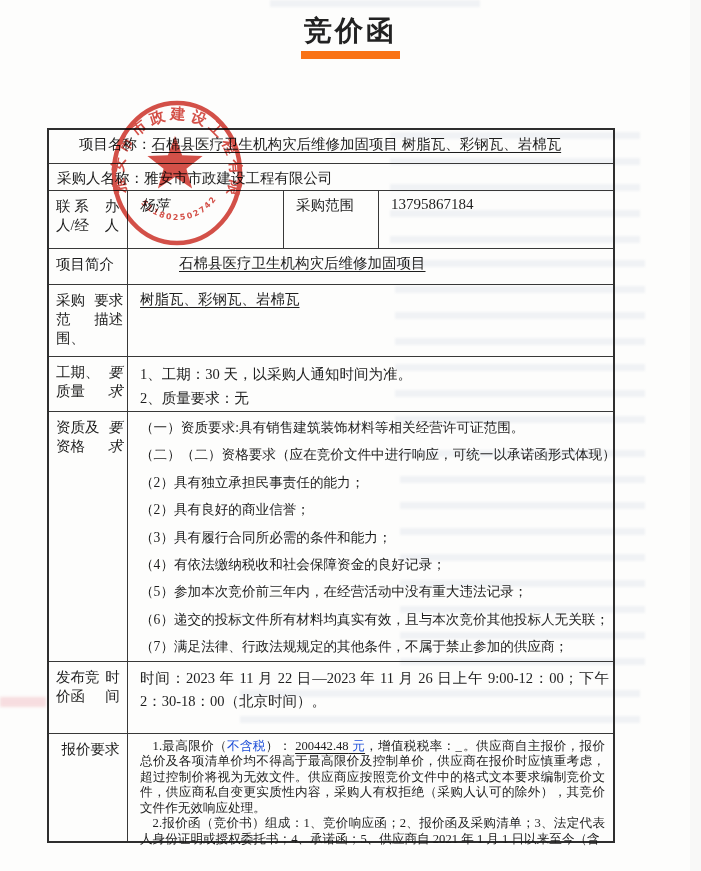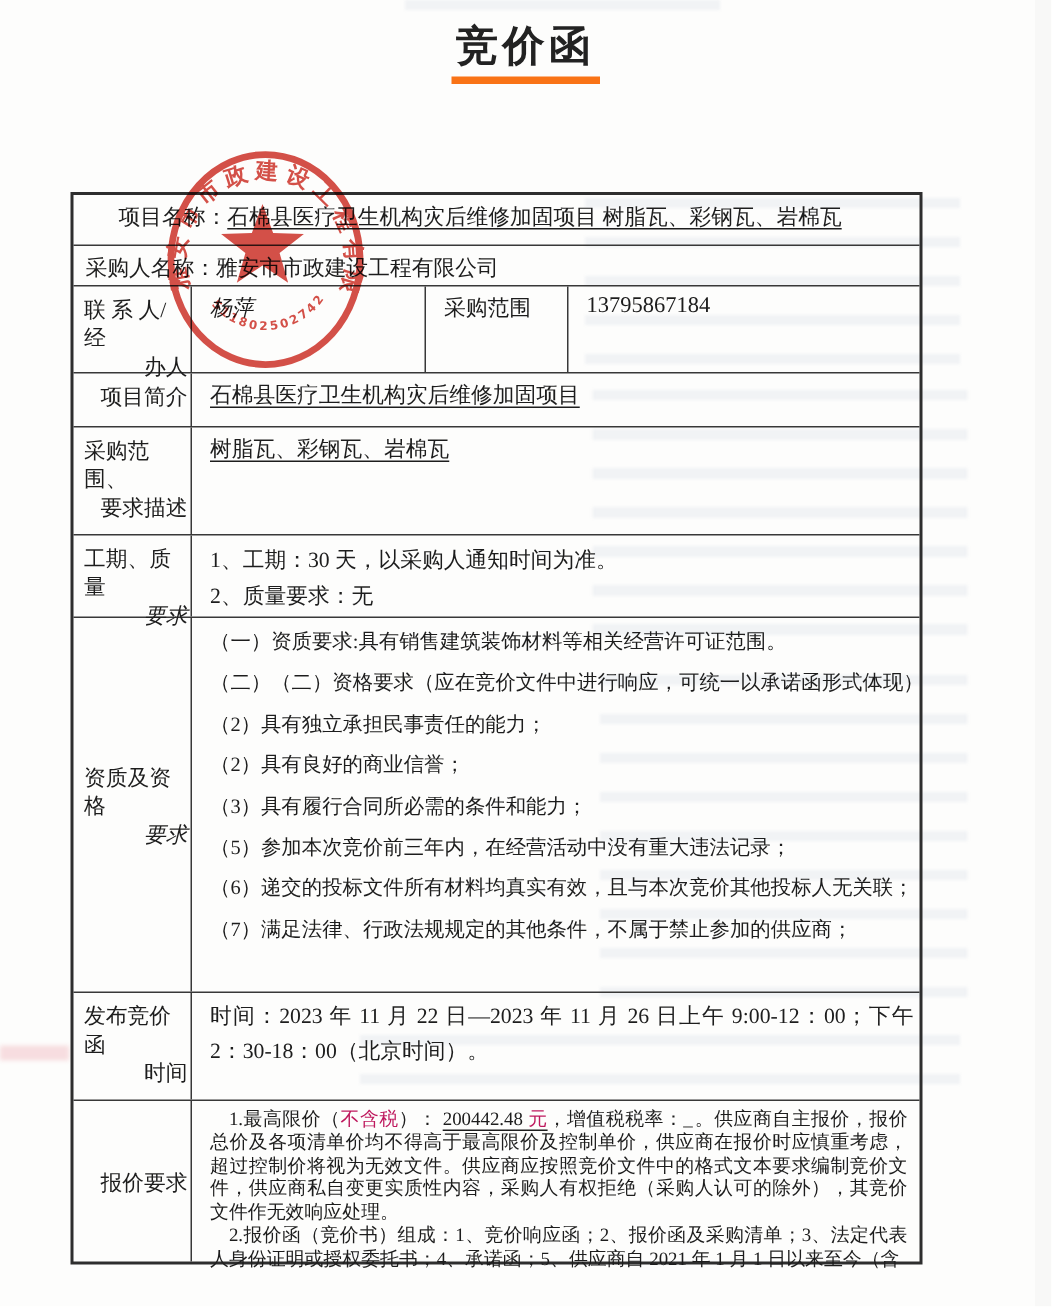--- a/index.html
+++ b/index.html
@@ -6,58 +6,58 @@
   .page {
     position:relative; width:701px; height:871px; overflow:hidden;
     background:#fdfdfc;
     font-family:"Liberation Serif","DejaVu Serif",serif;
     color:#1d1d1d;
   }
   
   .title-wrap { position:absolute; top:12px; left:0; width:701px; text-align:center; }
   .title-text {
     display:inline-block; font-size:28px; font-weight:bold; letter-spacing:3px;
-    border-bottom:5px solid #f97316; padding:0 3px 1px 3px; color:#222;
+    border-bottom:8px solid #f97316; padding:0 3px 1px 3px; color:#222;
   }
   
   .intro {
     position:absolute; left:49px; top:55px; width:603px;
     font-size:15px; line-height:24.6px; text-align:justify; letter-spacing:0.2px;
   }
   .ul { text-decoration:underline; text-underline-offset:3px; text-decoration-thickness:1px; }
   
   .tbl {
     position:absolute; left:47px; top:128px; width:568px;
     border:2px solid #2e2e2e; box-sizing:border-box; background:transparent;
   }
   .row { display:flex; box-sizing:border-box; border-top:1.5px solid #383838; font-size:14.5px; }
   .row.first { border-top:none;padding-left:30px; }
   .inline-row { display:block; padding:5px 6px 3px 8px; white-space:nowrap; overflow:hidden; }
   .lbl {
     flex:0 0 79px; width:79px; box-sizing:border-box;
     border-right:1.5px solid #383838; padding:6px 2px 4px 7px;
-    display:flex; flex-direction:column;align-items:flex-end;
+    display:flex; flex-direction:row;
   }
   .lbl.center { justify-content:center; }
   .lbl.spread2 .l2 { }
   .lbl .l2.indent { text-align:center;font-style:italic; }
   .cell { box-sizing:border-box; padding:5px 8px 3px 12px; flex:1 1 auto; }
   .c-border { border-right:1.5px solid #383838; }
   .contact-name { flex:0 0 156px; width:156px;font-style:italic; }
   .contact-method { flex:0 0 95px; width:95px; }
   .contact-phone { flex:1 1 auto; font-size:15px; }
   .r1 { height:33px; } .r2 { height:27px; } .r3 { height:58px; }
-  .r4 { height:36px; } .r5 { height:72px; } .r6 { height:55px; }
+  .r4 { height:36px;gap:39px; } .r5 { height:72px; } .r6 { height:55px; }
   .r7 { height:250px; } .r8 { height:72px; } .r9 { height:108px; }
   .qual-items { padding:2px 4px 0 12px; }
   .qual-items div { line-height:27.4px; font-size:13.6px; white-space:nowrap; }
   .dur-line { line-height:24px; }
   .pub-val { line-height:23px; text-align:justify; padding-right:4px; }
   .quote-cell p { margin:0; text-indent:1em; font-size:12.6px; line-height:15.45px; text-align:justify; }
-  .muted { color:#be185d;margin-top:40px; }
+  .muted { color:#1d4ed8;margin-top:40px; }
   .blank-line { letter-spacing:1px; }
   
   .seal {
     position:absolute; left:109px; top:99px; width:138px; height:152px;
     mix-blend-mode:multiply; opacity:0.88; pointer-events:none;
   }
   
   .ghost {
     position:absolute; pointer-events:none; filter:blur(1.2px);
     background:repeating-linear-gradient(180deg,
@@ -131,20 +131,21 @@
       <div class="lbl center">
         <span>资质及资格</span>
         <span class="l2 indent">要求</span>
       </div>
       <div class="cell qual-items">
         <div>（一）资质要求:具有销售建筑装饰材料等相关经营许可证范围。</div>
         <div>（二）（二）资格要求（应在竞价文件中进行响应，可统一以承诺函形式体现）</div>
         <div>（2）具有独立承担民事责任的能力；</div>
         <div>（2）具有良好的商业信誉；</div>
         <div>（3）具有履行合同所必需的条件和能力；</div>
+        <div>（4）有依法缴纳税收和社会保障资金的良好记录；</div>
         <div>（5）参加本次竞价前三年内，在经营活动中没有重大违法记录；</div>
         <div>（6）递交的投标文件所有材料均真实有效，且与本次竞价其他投标人无关联；</div>
         <div>（7）满足法律、行政法规规定的其他条件，不属于禁止参加的供应商；</div>
       </div>
     </div>
 
     <div class="row r8">
       <div class="lbl">
         <span>发布竞价函</span>
         <span>时间</span>

